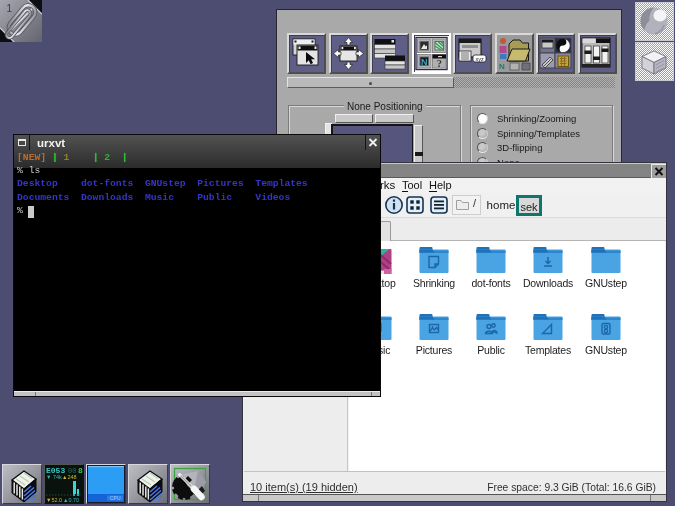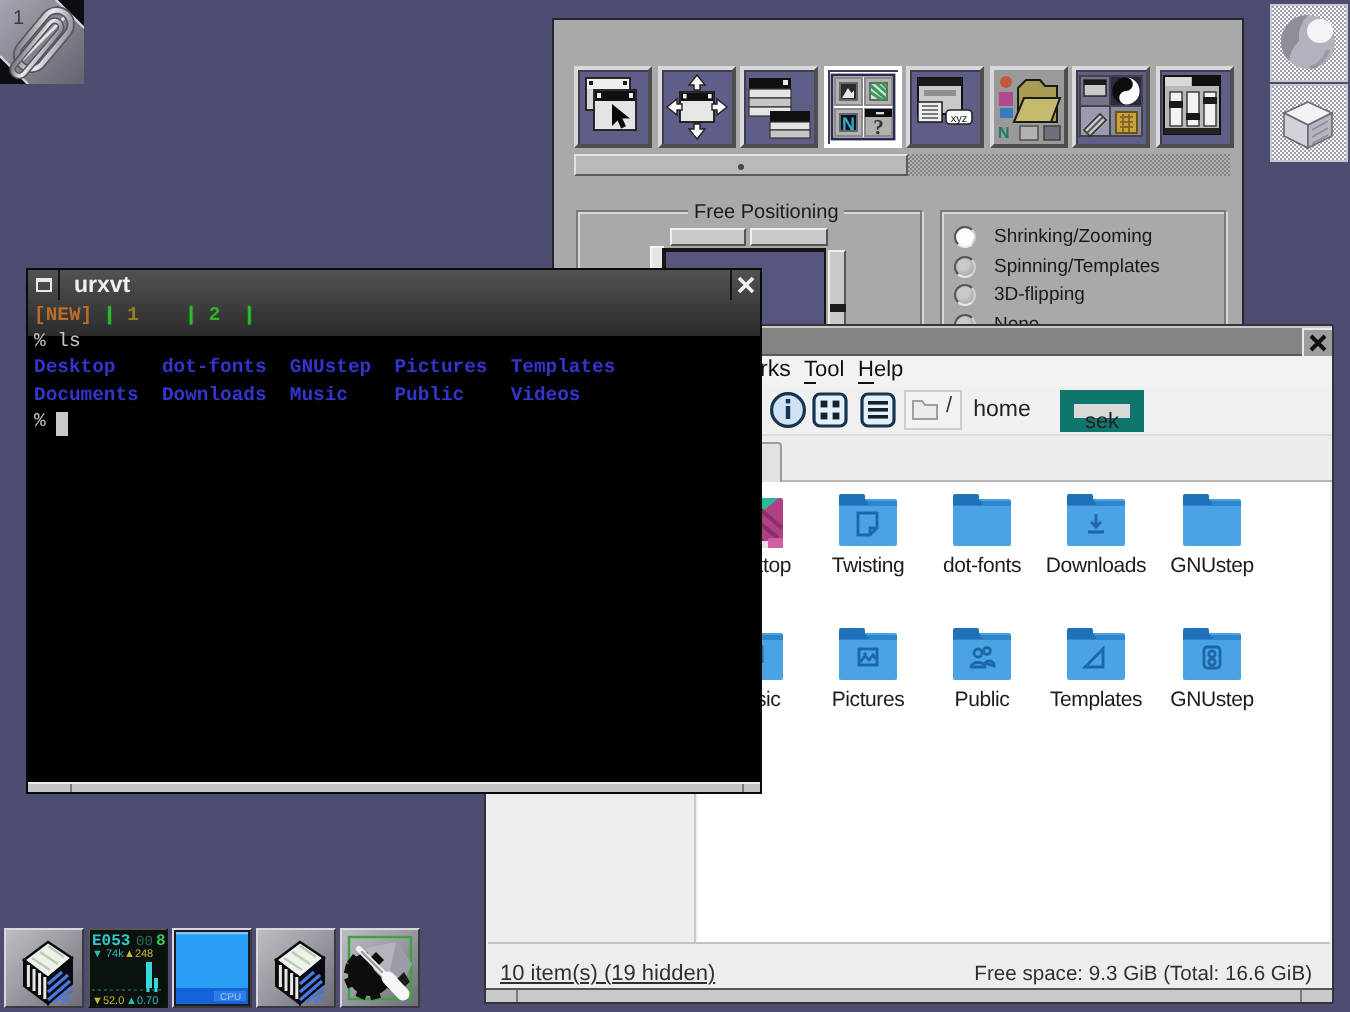--- a/index.html
+++ b/index.html
@@ -128,21 +128,21 @@
       <rect x="2" y="29" width="28" height="3" fill="#222"></rect>
     </svg>
   </div>
 
   <div class="abs" style="left:10px;top:67px;width:167px;height:11px;background:#b9b9b9;border-top:1px solid #e2e2e2;border-left:1px solid #e2e2e2;border-bottom:1px solid #5c5c5c;border-right:1px solid #5c5c5c;">
     <div class="abs" style="left:81px;top:4px;width:3px;height:3px;background:#4a4a4a;border-radius:50%;"></div>
   </div>
   <div class="abs" style="left:177px;top:67px;width:161px;height:11px;background:repeating-conic-gradient(#b2b2b2 0% 25%, #82828a 0% 50%) 0 0/2px 2px;"></div>
 
   <div class="abs" style="left:11px;top:95px;width:173px;height:95px;border:1px solid #7a7a7a;box-shadow:inset 1px 1px 0 #d8d8d8, 1px 1px 0 #d8d8d8;">
-    <div class="abs" style="left:55px;top:-6px;background:#a9a9a9;padding:0 3px;font-size:10px;color:#1a1a1a;line-height:13px;">Free Positioning</div>
+    <div class="abs" style="left:55px;top:-6px;background:#a9a9a9;padding:0 3px;font-size:10px;color:#1a1a1a;line-height:13px;">None Positioning</div>
 
     <div class="abs" style="left:45.7px;top:8.4px;width:38.3px;height:9px;background:#c9c9c9;border-top:1px solid #efefef;border-left:1px solid #efefef;border-bottom:1px solid #555;border-right:1px solid #555;"></div>
     <div class="abs" style="left:86.4px;top:8.4px;width:38.6px;height:9px;background:#c9c9c9;border-top:1px solid #efefef;border-left:1px solid #efefef;border-bottom:1px solid #555;border-right:1px solid #555;"></div>
     <div class="abs" style="left:36px;top:17px;width:7px;height:13px;background:#e4e4e4;border-top:1px solid #f4f4f4;border-left:1px solid #f4f4f4;"></div>
     <div class="abs" style="left:42px;top:18px;width:82px;height:60px;background:#55557d;border:2px solid #151515;border-right:1px solid #151515;"></div>
     <div class="abs" style="left:125px;top:19px;width:9px;height:59px;background:#c9c9c9;border-top:1px solid #efefef;border-left:1px solid #efefef;border-right:1px solid #555;">
       <div class="abs" style="left:0;top:26px;width:8px;height:4px;background:#1a1a1a;"></div>
     </div>
   </div>
 
@@ -203,21 +203,21 @@
       <rect x="5" y="9" width="10" height="1.8" fill="#10232f"></rect>
       <rect x="5" y="12.5" width="10" height="1.8" fill="#10232f"></rect>
     </svg>
 
     <div class="abs" style="left:209px;top:2px;width:29px;height:20px;background:#f2f2f2;border:1px solid #cdcdcd;"></div>
     <svg class="abs" style="left:212px;top:5px;" width="15" height="14" viewBox="0 0 15 14">
       <path d="M1.5 2.5 h4.5 l1.5 2 h6 v7 h-12 z" fill="#ececec" stroke="#9f9f9f"></path>
     </svg>
     <span class="abs" style="left:230px;top:4px;font-size:11px;color:#333;">/</span>
     <div class="abs" style="left:240px;top:2px;width:36px;height:21px;font-size:11.5px;color:#222;text-align:center;line-height:20px;">home</div>
-    <div class="abs" style="left:273px;top:2px;width:42px;height:21px;background:#d9d9d9;border:7px solid #0f766e;font-size:11px;color:#222;text-align:center;line-height:19px;margin-left:14px;">sek</div>
+    <div class="abs" style="left:273px;top:2px;width:26px;height:21px;background:#d9d9d9;border:3px solid #0f766e;font-size:11px;color:#222;text-align:center;line-height:19px;">sek</div>
   </div>
 
   <div class="abs" style="left:0;top:55px;width:423px;height:23px;background:#ececec;border-bottom:1px solid #b5b5b5;">
     <div class="abs" style="left:93px;top:3px;width:55px;height:20px;background:#e2e2e2;border:1px solid #9a9a9a;border-bottom:none;border-radius:2px 2px 0 0;"></div>
   </div>
 
   <div class="abs" style="left:1px;top:78px;width:104px;height:230px;background:#ededed;border-right:1px solid #c9c9c9;"></div>
 
   <div class="abs" style="left:106px;top:78px;width:316px;height:230px;background:#ffffff;"></div>
   <div id="fmicons">
@@ -240,21 +240,21 @@
       <div class="lb">Desktop</div>
     </div>
     <div class="fi" style="left:162px;top:83px;">
       <svg width="34" height="29" viewBox="0 0 34 29">
         <rect class="ftab" x="2.5" y="1" width="13" height="6.5" rx="1"></rect>
         <rect class="fold" x="2.5" y="3.5" width="29" height="23.5" rx="1"></rect>
         <path class="fband" d="M2.5 4.5 h29 v2.5 h-29 z"></path>
         <path class="ftab" d="M2.5 3.5 h13 l2 3 h-15 z"></path>
         <path class="femb" d="M12 10.5 h9.5 v7.5 l-3.5 3.5 h-6 z M18 21.5 l0 -3.5 l3.5 0"></path>
       </svg>
-      <div class="lb">Twisting</div>
+      <div class="lb">Shrinking</div>
     </div>
     <div class="fi" style="left:219px;top:83px;">
       <svg width="34" height="29" viewBox="0 0 34 29">
         <rect class="ftab" x="2.5" y="1" width="13" height="6.5" rx="1"></rect>
         <rect class="fold" x="2.5" y="3.5" width="29" height="23.5" rx="1"></rect>
         <path class="fband" d="M2.5 4.5 h29 v2.5 h-29 z"></path>
         <path class="ftab" d="M2.5 3.5 h13 l2 3 h-15 z"></path>
       </svg>
       <div class="lb">dot-fonts</div>
     </div>

